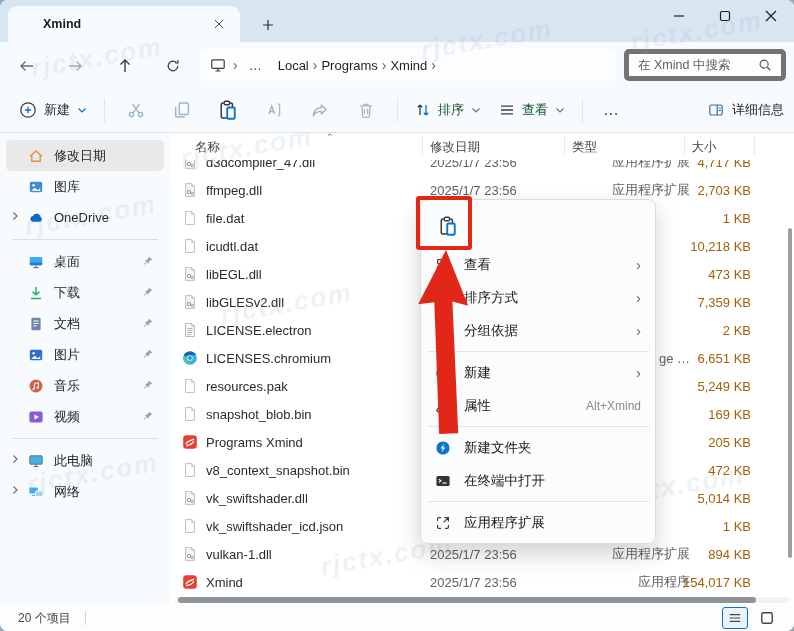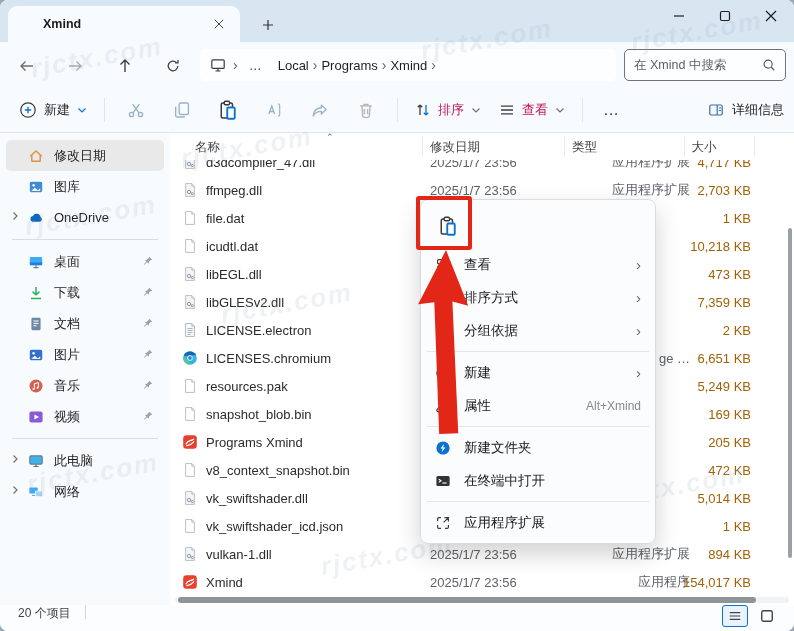--- a/index.html
+++ b/index.html
@@ -23,27 +23,27 @@
   .navbar{position:absolute;left:0;top:42px;width:100%;height:46px;background:#f7fbfe;}
   .navbtn{position:absolute;top:11px;width:26px;height:26px;display:flex;align-items:center;justify-content:center;border-radius:4px;}
   .nb-back{left:14px;color:#6e6e6e;}
   .nb-fwd{left:62px;color:#ababab;}
   .nb-up{left:112px;color:#3c3c3c;}
   .nb-refresh{left:160px;color:#3c3c3c;}
   .breadcrumb{position:absolute;left:200px;top:7px;width:416px;height:32px;background:#fdfeff;border-radius:5px;display:flex;align-items:center;padding:0 10px;gap:7px;font-size:13px;color:#1f1f1f;}
   .crumb{padding:2px 4px;white-space:nowrap;}
   .crumb-chev{color:#5f6368;font-size:14px;}
   .crumb-ellipsis{color:#3c3c3c;letter-spacing:1px;}
-  .searchbox{position:absolute;left:624px;top:7px;width:162px;height:32px;background:#fdfeff;border:1px solid #737373;border-radius:5px;display:flex;align-items:center;padding:0 9px;gap:6px;}
+  .searchbox{position:absolute;left:624px;top:7px;width:162px;height:32px;background:#fdfeff;border:5px solid #737373;border-radius:5px;display:flex;align-items:center;padding:0 9px;gap:6px;}
   .search-text{flex:1;font-size:12.5px;color:#5a5f66;white-space:nowrap;}
   .searchbox .ic{color:#555;}
 
   
   .toolbar{position:absolute;left:0;top:88px;width:100%;height:45px;background:#f7fbfe;border-bottom:1px solid #dde6ee;display:flex;align-items:center;}
-  .tbtn{display:flex;align-items:center;gap:7px;padding:6px 9px;border-radius:4px;font-size:13px;color:#be185d;}
+  .tbtn{display:flex;align-items:center;gap:7px;padding:6px 9px;border-radius:4px;font-size:13px;color:#14532d;}
   .tb-new{margin-left:10px;color:#1f1f1f;}
   .tb-new .ic{color:#0b72cf;}
   .tsep{width:1px;height:24px;background:#dfe5ea;margin:0 8px;}
   .tico{width:26px;height:26px;display:flex;align-items:center;justify-content:center;margin:0 10px;border-radius:4px;}
   .c-light{color:#9ab2c8;}.c-gray{color:#b3b3b3;}.c-dark{color:#3c3c3c;}
   .tb-right{margin-left:auto;margin-right:10px;display:flex;align-items:center;gap:8px;font-size:13px;color:#1f1f1f;}
   .chev-d{color:#707070;}
   .ellipsis-btn{font-size:16px;letter-spacing:1px;color:#333;padding:4px 12px;}
 
   
@@ -71,21 +71,21 @@
   .fname{position:absolute;left:36px;color:#2b2b2b;white-space:nowrap;}
   .fdate{position:absolute;left:260px;color:#5f6368;}
   .ftype{position:absolute;left:402px;width:118px;color:#5f6368;white-space:nowrap;overflow:hidden;text-align:right;}
   .ftype.tail{text-align:right;}
   .fsize{position:absolute;left:463px;width:118px;text-align:right;color:#a16207;}
   .vscroll{position:absolute;right:2px;top:95px;width:4px;height:330px;background:#9aa0a6;border-radius:2px;}
   .hscroll-track{position:absolute;left:5px;right:5px;bottom:2px;height:6px;background:#f0f2f4;border-radius:3px;}
   .hscroll-thumb{position:absolute;left:3px;top:0;width:578px;height:6px;background:#8f9499;border-radius:3px;}
 
   
-  .statusbar{position:absolute;left:0;top:605px;width:100%;height:26px;background:#fbfdfe;display:flex;font-size:12px;color:#444;}
+  .statusbar{position:absolute;left:0;top:605px;width:100%;height:26px;background:#fbfdfe;display:flex;align-items:center;font-size:12px;color:#444;}
   .sb-count{margin-left:18px;}
   .sb-bardiv{width:1px;height:14px;background:#d0d5da;margin-left:14px;}
   .viewtoggles{margin-left:auto;margin-right:14px;display:flex;gap:6px;}
   .vt{width:26px;height:22px;display:flex;align-items:center;justify-content:center;border-radius:3px;color:#444;}
   .vt.sel{border:1px solid #0b72cf;background:#e9f3fb;}
 
   
   .cmenu{position:absolute;left:420px;top:199px;width:236px;background:rgba(250,252,254,0.98);border:1px solid #d8dcdf;border-radius:8px;box-shadow:0 10px 24px rgba(0,0,0,0.18);padding:4px;z-index:40;}
   .cm-iconrow{height:44px;display:flex;align-items:center;padding-left:4px;}
   .cm-pastebtn{width:38px;height:38px;display:flex;align-items:center;justify-content:center;border-radius:5px;}

